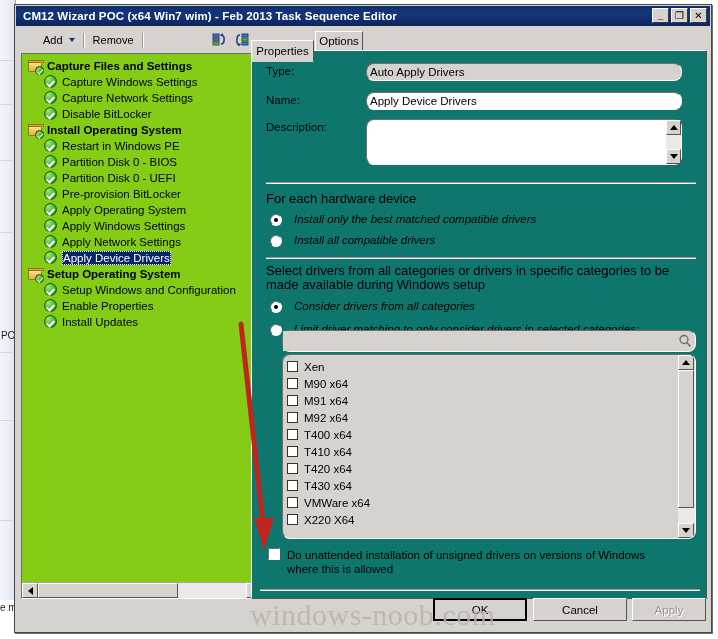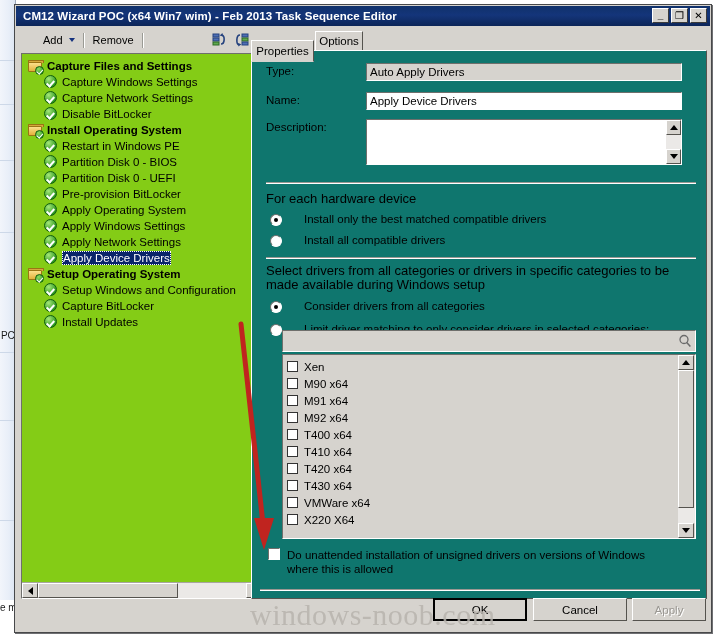--- a/index.html
+++ b/index.html
@@ -162,20 +162,21 @@
     border-right:1px solid #55534e;border-bottom:1px solid #55534e;
     box-sizing:border-box;
   }
 
   .field-row{position:absolute;display:flex;align-items:flex-start;}
   .field-label{font-size:11.5px;color:#000;width:100px;padding-top:2px;}
   .sunken{
     border-top:1px solid #6f6f6c;border-left:1px solid #6f6f6c;
     border-right:1px solid #ffffff;border-bottom:1px solid #ffffff;
     box-sizing:border-box;
+    border-radius:8px;
   }
   .txt-ro{
     background:#d6d3ce;height:18px;line-height:16px;padding:0 3px;font-size:11.5px;
     overflow:hidden;white-space:nowrap;
   }
   .txt-rw{
     background:#ffffff;height:18px;line-height:16px;padding:0 3px;font-size:11.5px;
     overflow:hidden;white-space:nowrap;
   }
   .txt-area{
@@ -186,21 +187,21 @@
     display:flex;flex-direction:column;
   }
   .vscroll .sb-btn{width:15px;height:15px;flex:0 0 15px;}
   .vtrack{flex:1 1 auto;background:repeating-conic-gradient(#ffffff 0% 25%, #d6d3ce 0% 50%) 50%/2px 2px;}
 
   hr.group-sep{
     position:absolute;border:none;border-top:1px solid #9a9792;
     border-bottom:1px solid #ffffff;height:0;margin:0;
   }
 
-  .radio-row{position:absolute;display:flex;align-items:flex-start;gap:22px;font-size:11.5px;}
+  .radio-row{position:absolute;display:flex;align-items:flex-start;gap:12px;font-size:11.5px;font-style:italic;}
   .radio{
     width:12px;height:12px;border-radius:50%;flex:0 0 12px;margin-top:1px;
     background:#ffffff;
     border-top:1px solid #6f6f6c;border-left:1px solid #6f6f6c;
     border-right:1px solid #ffffff;border-bottom:1px solid #ffffff;
     box-sizing:border-box;position:relative;
   }
   .radio.on::after{
     content:"";position:absolute;left:3px;top:3px;width:4px;height:4px;border-radius:50%;background:#000;
   }
@@ -424,21 +425,21 @@
         <div class="tnode child">
           <span class="ico-step">
             <span class="disc"></span>
           </span>
           <span class="label">Setup Windows and Configuration</span>
         </div>
         <div class="tnode child">
           <span class="ico-step">
             <span class="disc"></span>
           </span>
-          <span class="label">Capture BitLocker</span>
+          <span class="label">Enable Properties</span>
         </div>
         <div class="tnode child">
           <span class="ico-step">
             <span class="disc"></span>
           </span>
           <span class="label">Install Updates</span>
         </div>
       </div>
     <div id="tree-hscroll">
       <div class="sb-btn">

